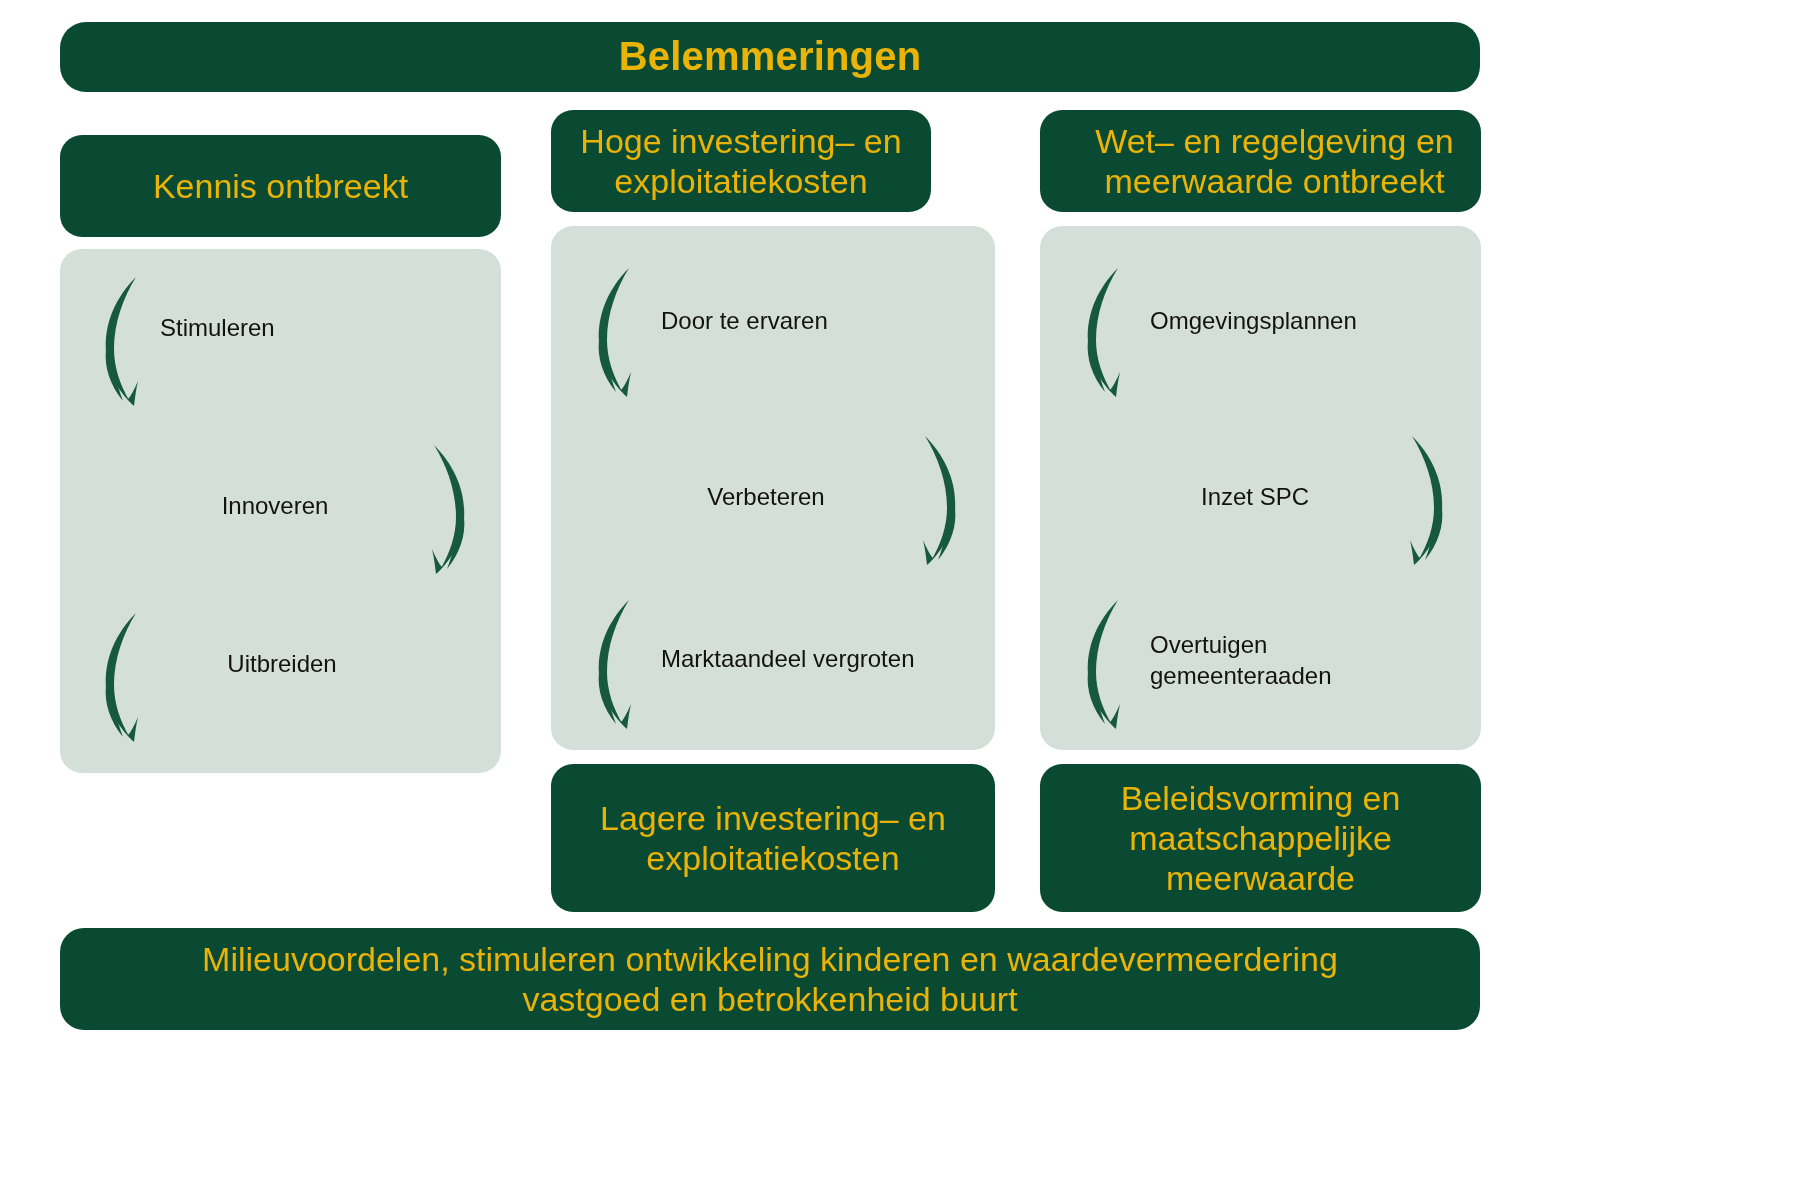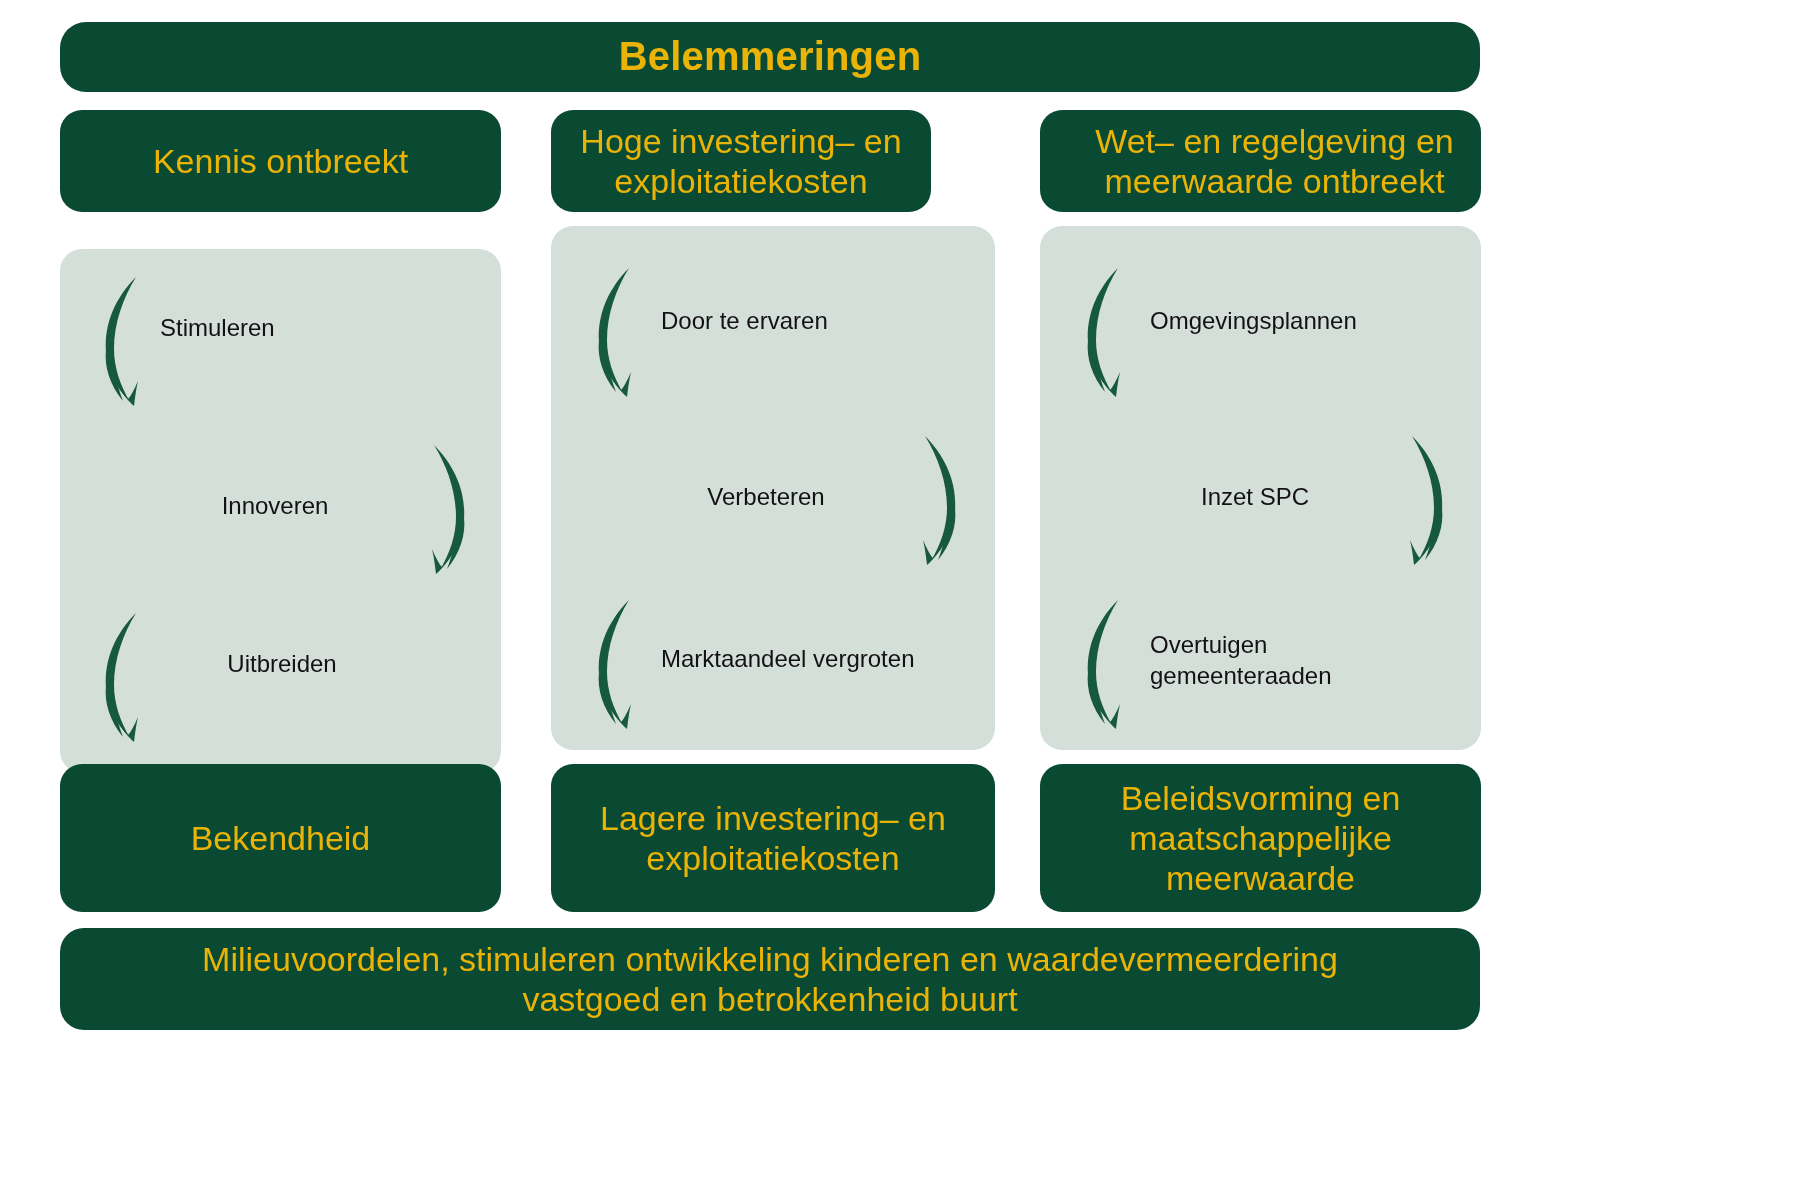--- a/index.html
+++ b/index.html
@@ -30,21 +30,21 @@
     font-weight: bold;
     letter-spacing: 0.2px;
   }
 
   .col-header {
     top: 110px; height: 102px;
     font-size: 34px;
     font-weight: 400;
     padding: 0 16px;
   }
-  .col-header.c1 { left: 60px;   width: 441px; }
+  .col-header.c1 { left: 60px;   width: 441px; margin-top: 25px; }
   .col-header.c2 { left: 551px;  width: 380px; }
   .col-header.c3 { left: 1040px; width: 441px; padding-left: 44px; }
 
   .panel {
     position: absolute;
     top: 226px; height: 524px;
     background: #d4dfda;
     border-radius: 22px;
   }
   .panel.c1 { left: 60px;   width: 441px; margin-top: 23px; }
@@ -112,23 +112,20 @@
     <div class="cycle-label" style="left:90px; top:242px; width:250px; text-align:center;">Innoveren</div>
 
     <svg class="arrow-svg" style="left:30px; top:358px;" width="70" height="140" viewBox="0 0 70 140">
       <path d="M46 6 C26 26, 14 52, 16 80 C17 99, 26 117, 40 131 C30 114, 24 96, 24 78 C24 52, 33 27, 46 6 Z"></path>
       <path d="M16 78 C14 96, 20 114, 33 130 C26 112, 23 95, 24 78 Z"></path>
       <path d="M26 110 C31 121, 37 129, 44 135 C45 127, 46 118, 48 110 C44 119, 41 125, 38 128 C34 124, 30 118, 26 110 Z"></path>
     </svg>
     <div class="cycle-label" style="left:92px; top:400px; width:260px; text-align:center;">Uitbreiden</div>
   </div>
 
-  <div class="band col-footer c1">
-    <span>Bekendheid</span>
-  </div>
 
   <div class="band col-header c2">
     <span>Hoge investering– en
 exploitatiekosten</span>
   </div>
 
   <div class="panel c2">
     <svg class="arrow-svg" style="left:32px; top:36px;" width="70" height="140" viewBox="0 0 70 140">
       <path d="M46 6 C26 26, 14 52, 16 80 C17 99, 26 117, 40 131 C30 114, 24 96, 24 78 C24 52, 33 27, 46 6 Z"></path>
       <path d="M16 78 C14 96, 20 114, 33 130 C26 112, 23 95, 24 78 Z"></path>

